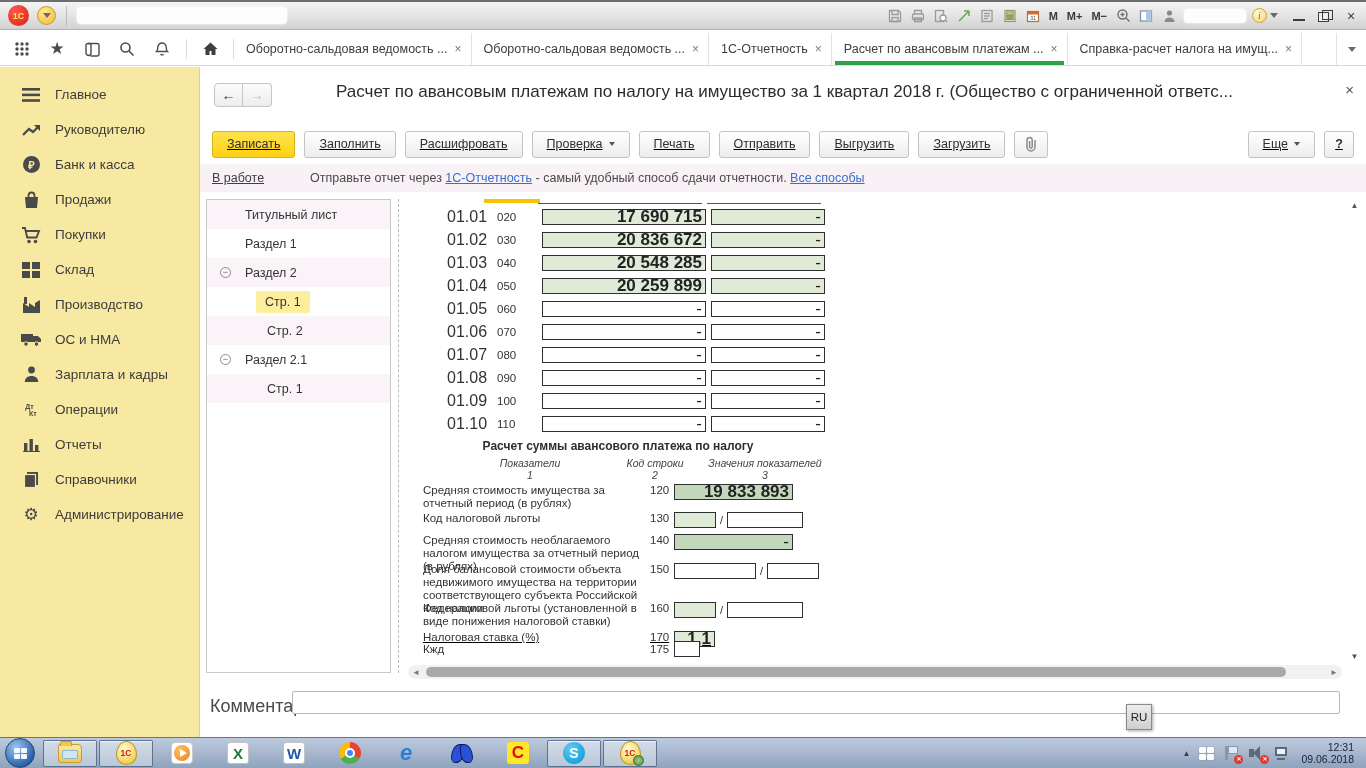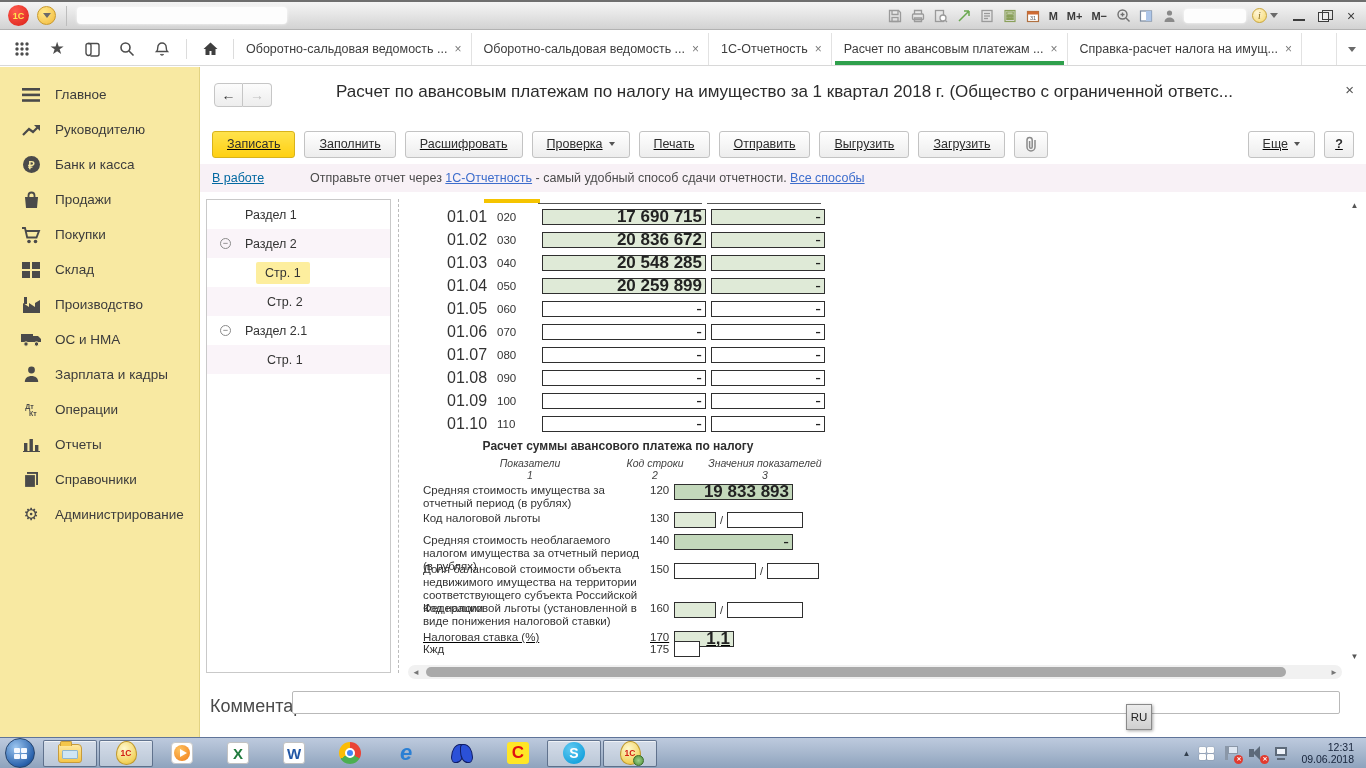--- a/index.html
+++ b/index.html
@@ -79,21 +79,21 @@
   .btn { height:27px; padding:0 14px; border:1px solid #c3c3c3; border-radius:3px; background:linear-gradient(#ffffff,#ededed);
     font-size:12.5px; color:#2e2e2e; display:flex; align-items:center; gap:6px; white-space:nowrap; font-family:inherit; }
   .btn.primary { background:linear-gradient(#ffe34d,#ffd012); border-color:#d8b31b; }
   .btn .dd { width:0; height:0; border-left:3.5px solid transparent; border-right:3.5px solid transparent; border-top:4px solid #555; }
   .btn.iconbtn { padding:0 9px; }
   .tb-spacer { flex:1; }
   .btn.help { width:30px; justify-content:center; padding:0; font-weight:bold; }
 
   .infobar { position:absolute; top:97px; left:0; right:0; height:28px; background:#f8f1f6;
     display:flex; align-items:center; font-size:12.5px; color:#4a4a4a; padding-left:12px; }
-  .status-link { color:#0369a1; text-decoration:underline; margin-right:46px; }
+  .status-link { color:#404040; text-decoration:underline; margin-right:46px; }
   .blue-link { color:#3d6dcc; text-decoration:underline; }
 
   
   .treepanel { position:absolute; left:6px; top:132px; width:185px; bottom:64px; border:1px solid #c9c9c9; background:#fff; overflow:hidden; }
   .tree-row { position:relative; height:29px; display:flex; align-items:center; font-size:12.5px; color:#333; }
   .tree-row.alt { background:#faf4f9; }
   .tree-row .lbl { padding:4px 2px; }
   .tree-row.lvl0 .lbl { margin-left:36px; }
   .tree-row.lvl1 .lbl { margin-left:58px; }
   .tree-row.sel .lbl { background:#fdee9e; border-radius:2px; padding:4px 9px; margin-left:49px; }
@@ -127,21 +127,21 @@
   .ch { position:absolute; text-align:center; }
   .ch .num { font-style:italic; }
   .ch1 { left:57px; width:130px; } .ch2 { left:217px; width:60px; } .ch3 { left:286px; width:128px;margin-left:7px; }
 
   .calcrows { position:absolute; top:285px; left:0; right:0; }
   .calc-row { position:absolute; left:15px; right:0; display:flex; align-items:flex-start; }
   .cr-label { width:222px; font-size:11.5px; line-height:13px; color:#333; }
   .cr-code { margin-left:5px; width:24px; font-size:11.5px; color:#333; }
   .cr-fields { display:flex; align-items:center; }
   .slash { margin:0 4px; font-size:11px; color:#333; }
-  .w119{width:119px;} .w82{width:82px;} .w76{width:76px;} .w52{width:52px;} .w42{width:42px;} .w36{width:60px;} .w26{width:26px;}
+  .w119{width:119px;} .w82{width:82px;} .w76{width:76px;} .w52{width:52px;} .w42{width:42px;} .w36{width:41px;} .w26{width:26px;}
 
   .hscroll { position:absolute; left:208px; right:24px; top:598px; height:14px; background:#f1f1f1; border-radius:7px; display:flex; align-items:center; }
   .hs-arrow { width:12px; text-align:center; font-size:8px; color:#777; }
   .hs-thumb { position:absolute; left:18px; width:860px; top:2px; height:10px; background:#a9a9a9; border-radius:5px; }
   .vscroll { position:absolute; right:4px; top:132px; height:464px; width:15px; }
   .vs-arrow { position:absolute; left:0; right:0; text-align:center; font-size:8px; color:#555; }
   .vs-up { top:2px; } .vs-down { bottom:2px; }
 
   .comment-row { position:absolute; left:10px; right:26px; top:624px; height:26px; }
   .comment-label { position:absolute; left:0; top:5px; font-size:18px; color:#4a4a4a; }
@@ -541,20 +541,24 @@
         </button>
       <button class="btn help">?</button>
     </div>
 
     <div class="infobar">
       <span class="status-link">В работе</span>
       <span><span>Отправьте отчет через </span><a class="blue-link">1С-Отчетность</a><span> - самый удобный способ сдачи отчетности. </span><a class="blue-link">Все способы</a></span>
     </div>
 
     <div class="treepanel" id="tree-host">
+        <div class="tree-row lvl0 alt">
+
+    <span class="lbl">Титульный лист</span>
+  </div>
         <div class="tree-row lvl0">
 
     <span class="lbl">Раздел 1</span>
   </div>
         <div class="tree-row lvl0 alt exp-minus">
     <span class="expander"></span>
     <span class="lbl">Раздел 2</span>
   </div>
         <div class="tree-row lvl1 sel">
 

